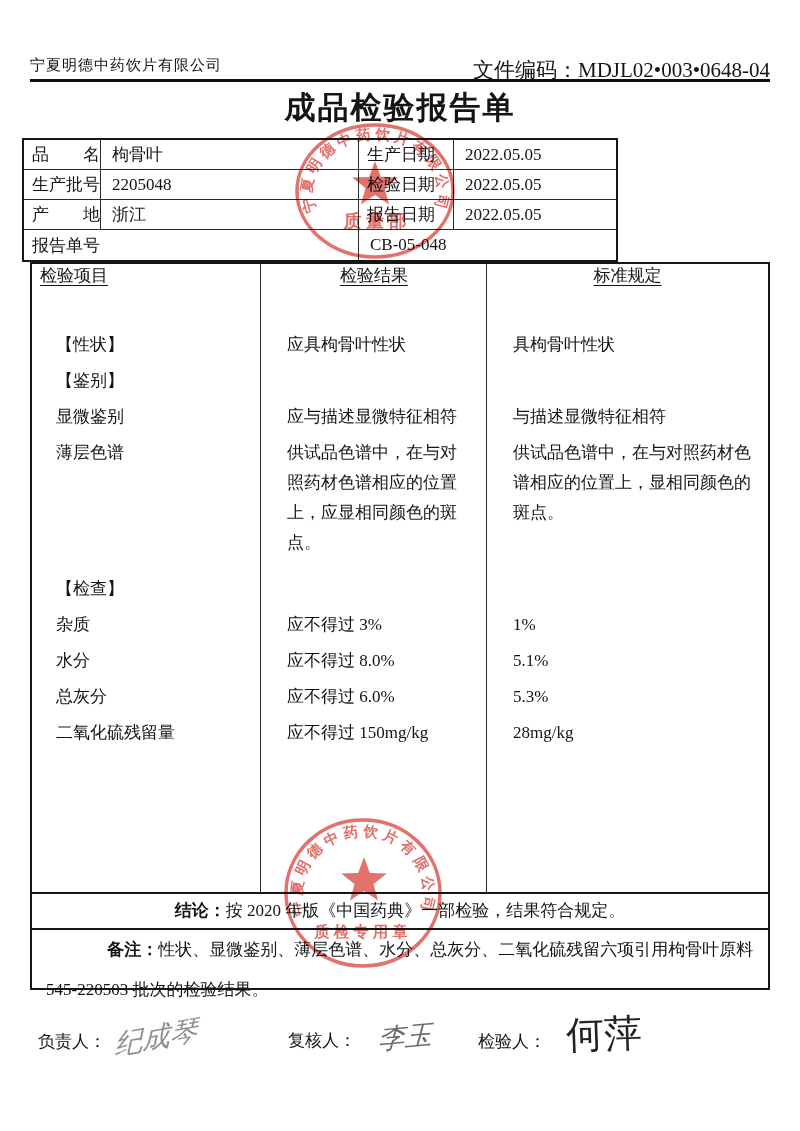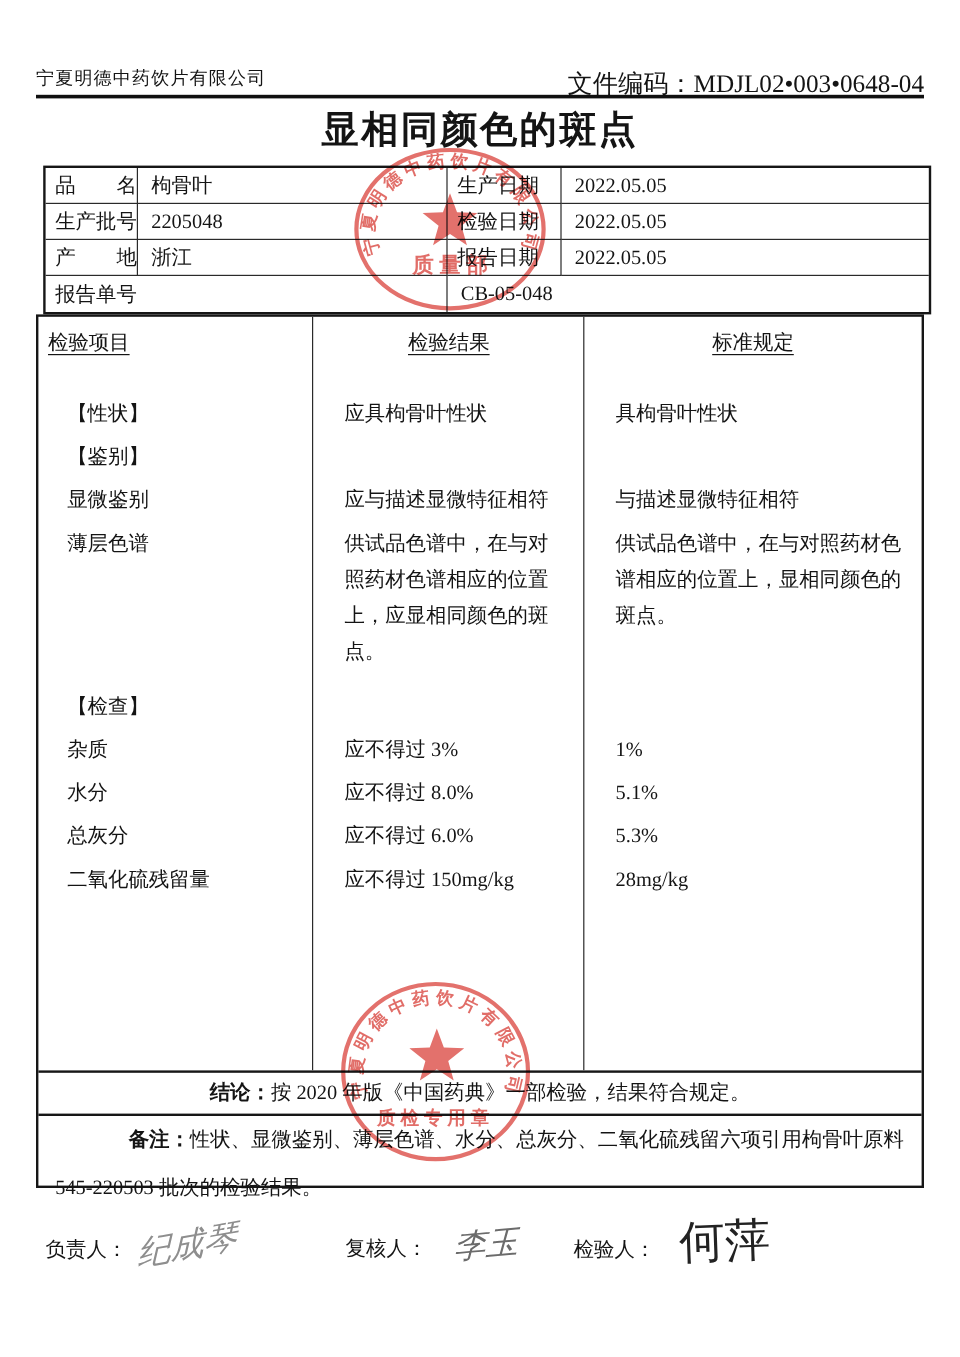--- a/index.html
+++ b/index.html
@@ -12,41 +12,41 @@
   }
   
   .company { position:absolute; left:30px; top:56px; font-size:15px; letter-spacing:1px; }
   .doccode { position:absolute; right:30px; top:56px; font-size:21px; }
   .head-rule { position:absolute; left:30px; top:79px; width:740px; height:3px; background:#101010; }
   .title { position:absolute; left:0; top:87px; width:100%; text-align:center;
            font-size:31px; font-weight:bold; letter-spacing:2px; }
 
   
   .info-table {
-    position:absolute; left:36px; top:138px; width:740px; height:124px;
+    position:absolute; left:22px; top:138px; width:596px; height:124px;
     border:2px solid #161616; display:grid;
     grid-template-columns:77px 258px 95px 1fr;
     grid-template-rows:repeat(4,1fr);
     text-align:right;
   }
   .info-table > div { border-right:1.5px solid #2a2a2a; border-bottom:1.5px solid #2a2a2a;
     display:flex; align-items:center; padding-left:8px; }
   .info-table > div.iv { padding-left:11px; }
   .info-table > div.last-col { border-right:none; }
   .info-table > div.last-row { border-bottom:none; }
   .info-table > div.span2 { grid-column:span 2; }
 
   
   .main-box { position:absolute; left:30px; top:262px; width:740px; height:728px;
     border:2px solid #161616; }
   .cols { position:relative; height:628px; overflow:hidden; }
   .vline { position:absolute; top:0; bottom:0; width:1.5px; background:#2a2a2a; }
   .vline.v1 { left:227.5px; }
   .vline.v2 { left:453.5px; }
-  .thead { display:grid; grid-template-columns:229px 226px 1fr; padding-top:10px; height:40px; }
+  .thead { display:grid; grid-template-columns:229px 226px 1fr; height:40px; }
   .thead .h { text-decoration:underline; text-underline-offset:4px; }
   .thead .h1 { padding-left:8px; }
   .thead .h2, .thead .h3 { text-align:center; }
   .tbody { display:grid; grid-template-columns:229px 226px 1fr; row-gap:6px; padding-top:26px; }
   .tbody > div { line-height:30px;margin-left:16px; }
   .tbody .c1 { padding-left:8px; padding-right:6px; }
   .tbody .c2, .tbody .c3 { padding-left:10px; padding-right:15px; }
   .tbody .gap-top { padding-top:10px; }
 
   .concl-row { height:36px; border-top:2px solid #161616; text-align:center; line-height:33px; }
@@ -69,21 +69,21 @@
   .stamp-bottom { left:278px; top:813px; }
 </style>
 </head>
 <body>
 
 <div class="page">
 
   <div class="company">宁夏明德中药饮片有限公司</div>
   <div class="doccode">文件编码：MDJL02•003•0648-04</div>
   <div class="head-rule"></div>
-  <div class="title">显相同颜色的斑点</div>
+  <div class="title">成品检验报告单</div>
 
   <div class="info-table">
     <div class="il">品　　名</div>
     <div class="iv">枸骨叶</div>
     <div class="il">生产日期</div>
     <div class="iv last-col">2022.05.05</div>
 
     <div class="il">生产批号</div>
     <div class="iv">2205048</div>
     <div class="il">检验日期</div>

